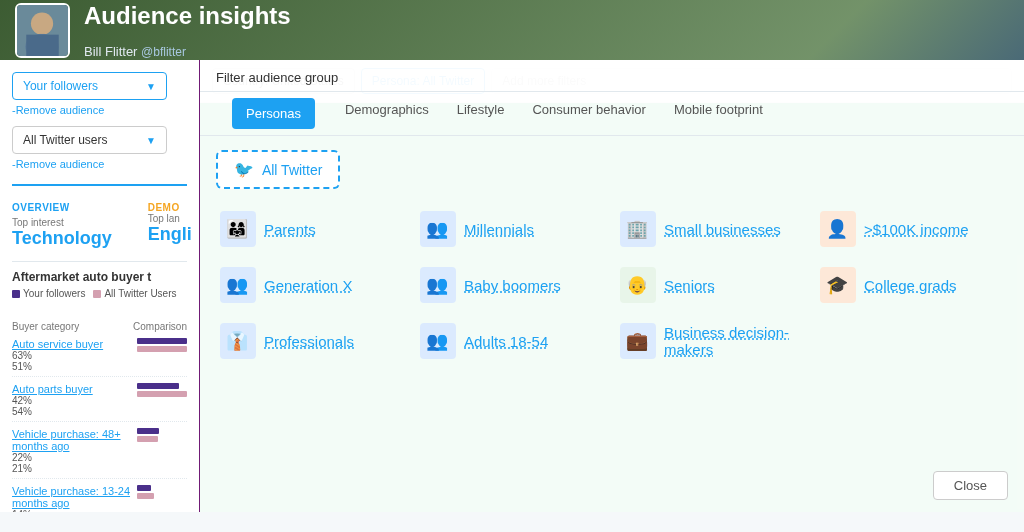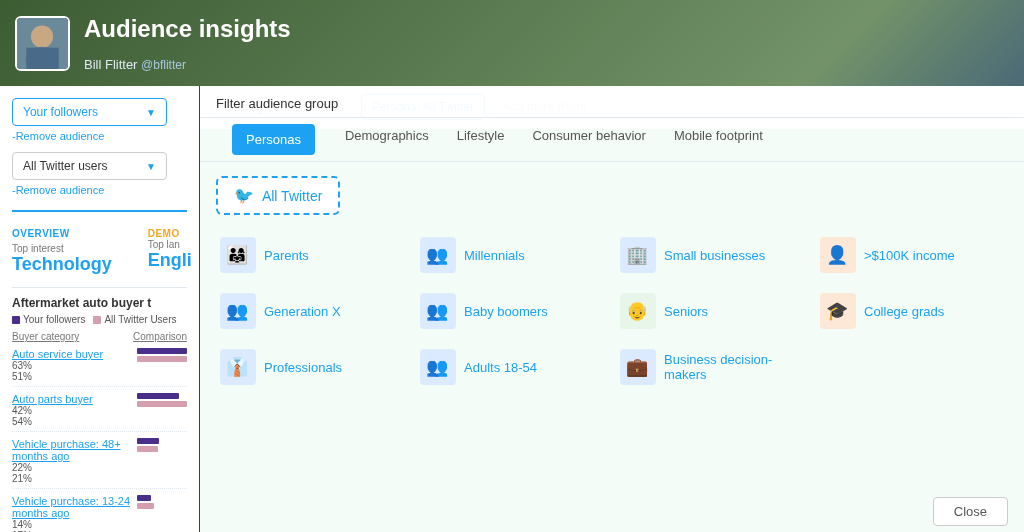--- a/index.html
+++ b/index.html
@@ -1,21 +1,21 @@
 <!DOCTYPE html>
 <html><head>
   <meta charset="utf-8">
   <style>
     * { box-sizing: border-box; margin: 0; padding: 0; }
     body { font-family: Arial, sans-serif; font-size: 13px; background: #f5f8fa; overflow: hidden; width: 1024px; height: 532px; }
 
     
     .header {
       position: relative;
-      height: 86px;
+      height: 60px;
       background: #4a6741;
       overflow: hidden;
       display: flex;
       align-items: center;
       padding: 10px 15px;
     }
     .header-bg {
       position: absolute;
       top: 0; left: 0; right: 0; bottom: 0;
       background: linear-gradient(135deg, #3a5a30 0%, #5a7a50 40%, #6a8a60 60%, #7a9a70 80%, #4a6a80 100%);
@@ -171,24 +171,23 @@
       border-radius: 1px;
     }
     .legend-dot-pink {
       width: 8px; height: 8px;
       background: #d4a0b0;
       border-radius: 1px;
     }
 
     .col-headers {
       display: flex;
-      margin-top: 6px;
+      margin-top: 22px;
       font-size: 10px;
       color: #777;
-      text-decoration: underline;
     }
     .col-buyer { flex: 1; }
     .col-comparison { width: 70px; text-align: right; }
 
     .buyer-row {
       display: flex;
       margin-top: 6px;
       padding-bottom: 4px;
       border-bottom: 1px dotted #e1e8ed;
     }
@@ -348,21 +347,22 @@
       border-radius: 4px;
       background: #e8f0fe;
       display: flex;
       align-items: center;
       justify-content: center;
       font-size: 18px;
       flex-shrink: 0;
     }
     .persona-name {
       color: #1da1f2;
-      font-size: 13px;
+      font-size: 15px;
+      text-decoration: underline;
       text-decoration-style: dotted;
     }
 
     
     .close-btn {
       position: absolute;
       bottom: 12px;
       right: 16px;
       border: 1px solid #ccc;
       border-radius: 4px;

